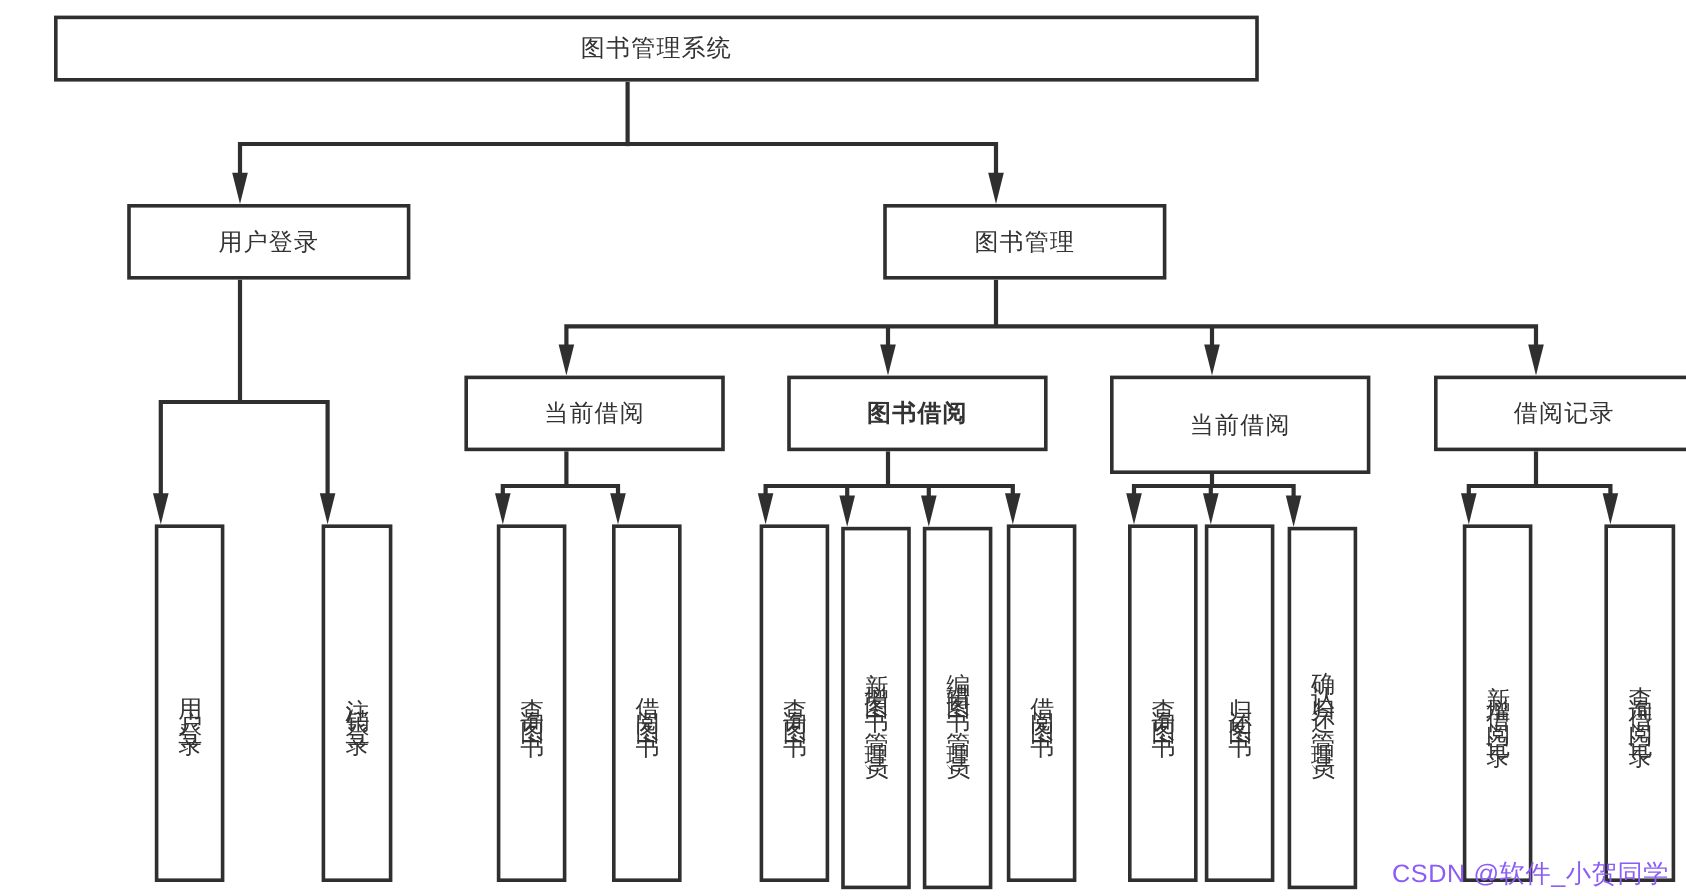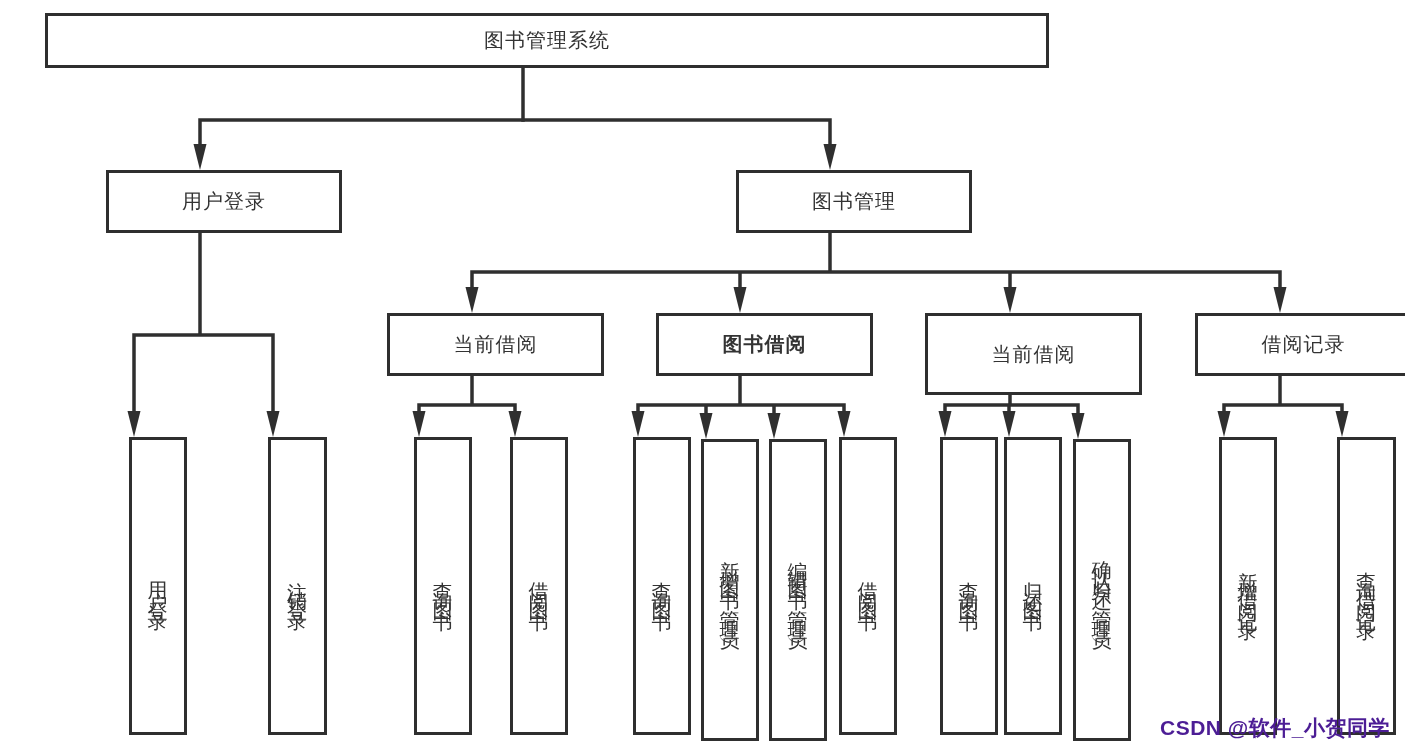--- a/index.html
+++ b/index.html
@@ -66,25 +66,24 @@
     letter-spacing: 10px;
     line-height: 1;
     font-size: 20px;
     color: #333333;
   }
   .watermark {
     position: absolute;
     left: 1160px;
     top: 714px;
     font-size: 21px;
-    color: #4c1d95;
+    color: #8b5cf6;
     letter-spacing: 0.5px;
     z-index: 5;
     white-space: nowrap;
-    font-weight: bold;
   }
 </style>
 </head>
 <body>
 
 <div class="canvas">
 
   <svg class="connectors" width="1405" height="747" viewBox="0 0 1405 747" fill="none" stroke="#2f2f2f" stroke-width="3.5">
 
     <g>

